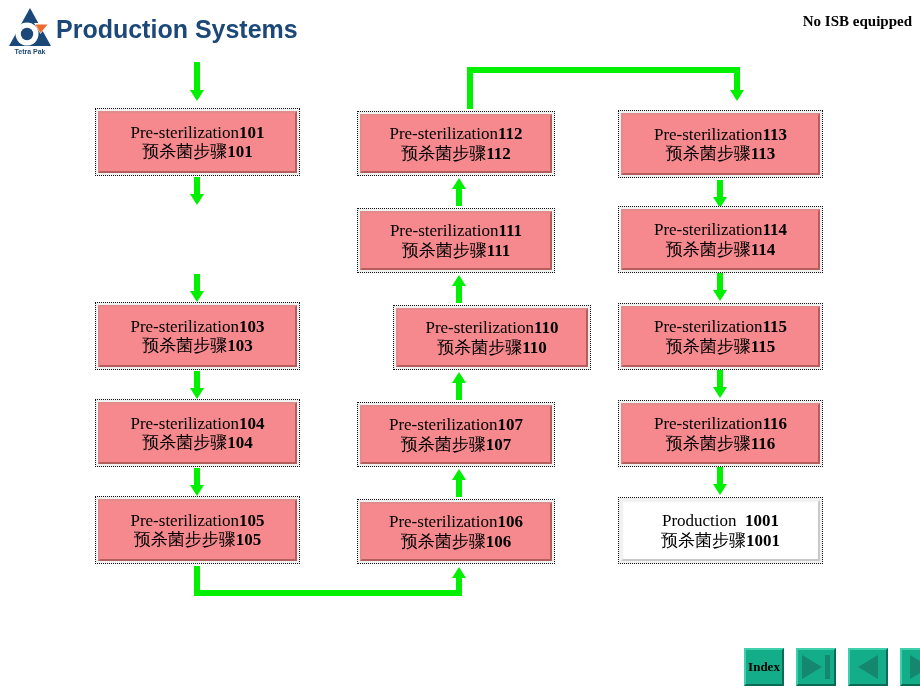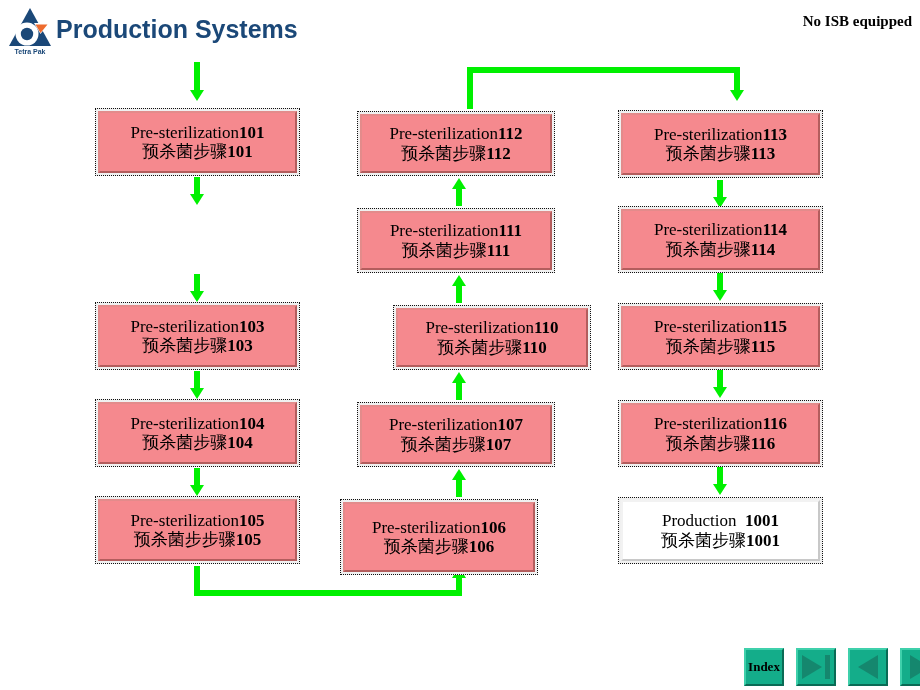--- a/index.html
+++ b/index.html
@@ -283,21 +283,21 @@
     </div>
   </div>
 
   <div class="node" style="left:357px; top:402px; width:198px; height:65px;">
     <div class="inner">
       <div class="line1"><span>Pre-sterilization</span><b>107</b></div>
       <div class="line2"><span>预杀菌步骤</span><b>107</b></div>
     </div>
   </div>
 
-  <div class="node" style="left:340px; top:499px; width:198px; height:76px;">
+  <div class="node" style="left:357px; top:499px; width:198px; height:65px;">
     <div class="inner">
       <div class="line1"><span>Pre-sterilization</span><b>106</b></div>
       <div class="line2"><span>预杀菌步骤</span><b>106</b></div>
     </div>
   </div>
 
   <div class="node" style="left:618px; top:110px; width:205px; height:68px;">
     <div class="inner">
       <div class="line1"><span>Pre-sterilization</span><b>113</b></div>
       <div class="line2"><span>预杀菌步骤</span><b>113</b></div>

